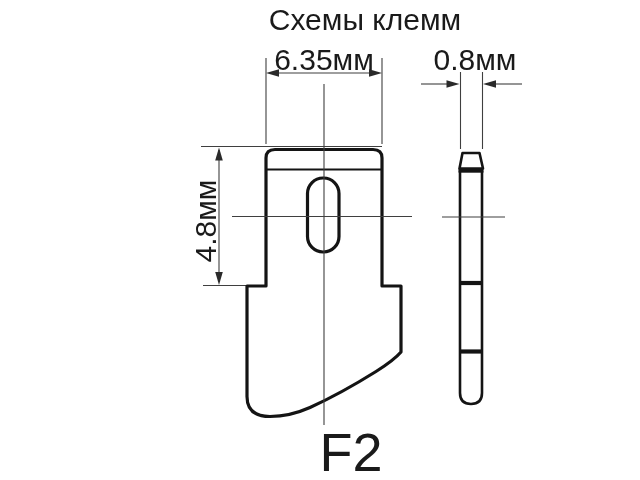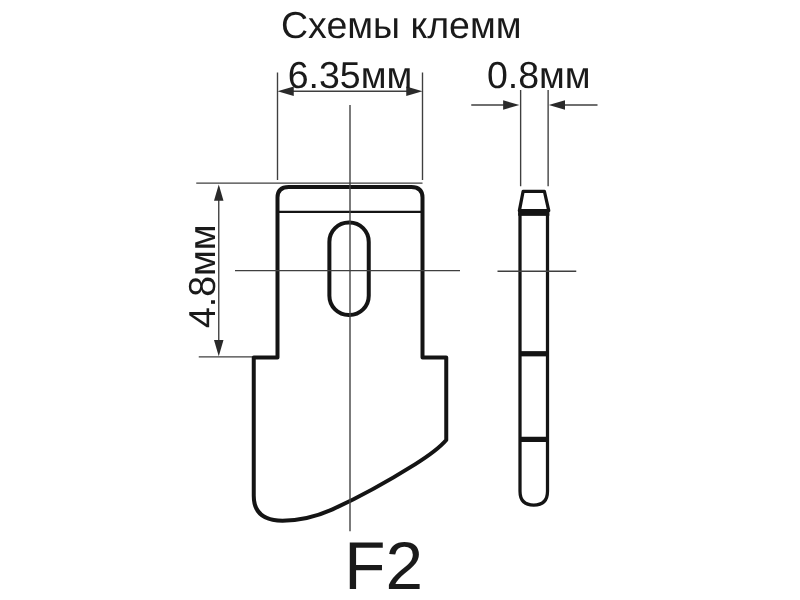--- a/index.html
+++ b/index.html
@@ -7,20 +7,21 @@
     padding: 0;
     background: #ffffff;
   }
   .stage {
     position: relative;
     width: 524px;
     height: 480px;
     background: #ffffff;
     overflow: hidden;
     font-family: "Liberation Sans", "DejaVu Sans", sans-serif;
+    padding-left: 44px;
   }
   svg { display: block; }
 
   .txt {
     fill: #1a1a1a;
     font-family: "Liberation Sans", "DejaVu Sans", sans-serif;
   }
   .title-txt   { font-size: 30px; }
   .dim-txt     { font-size: 30px; }
   .type-txt    { font-size: 54px; }

